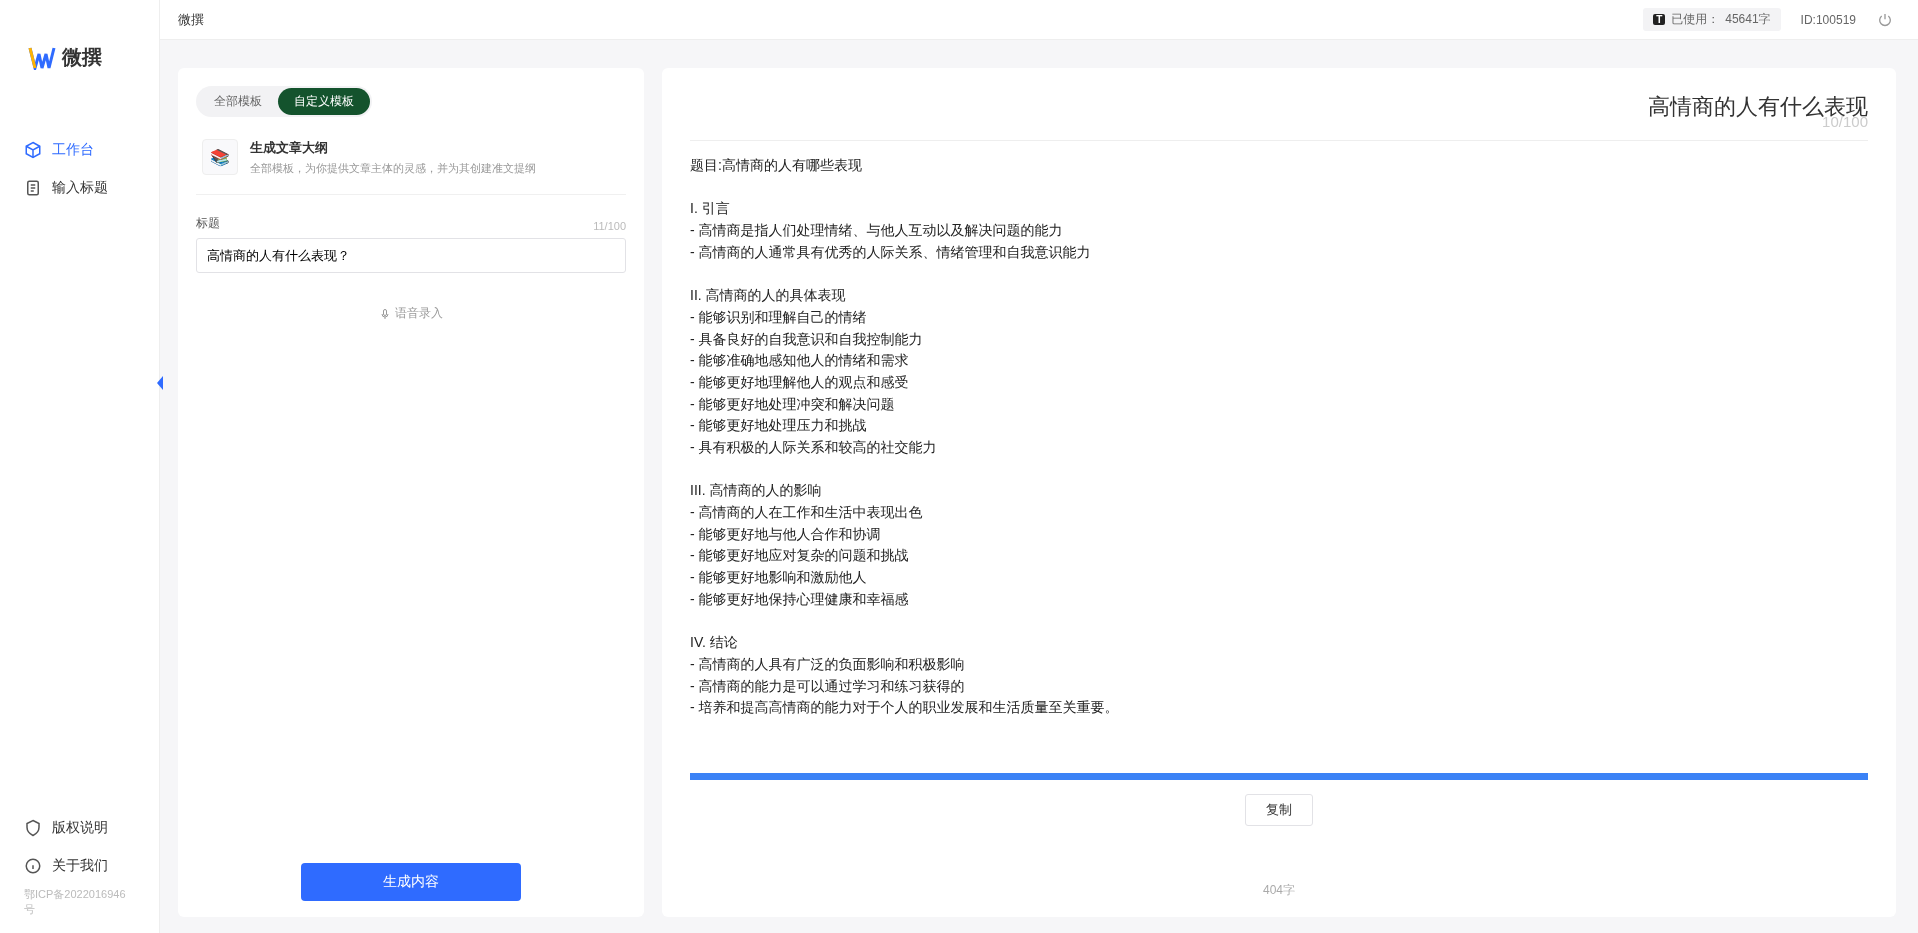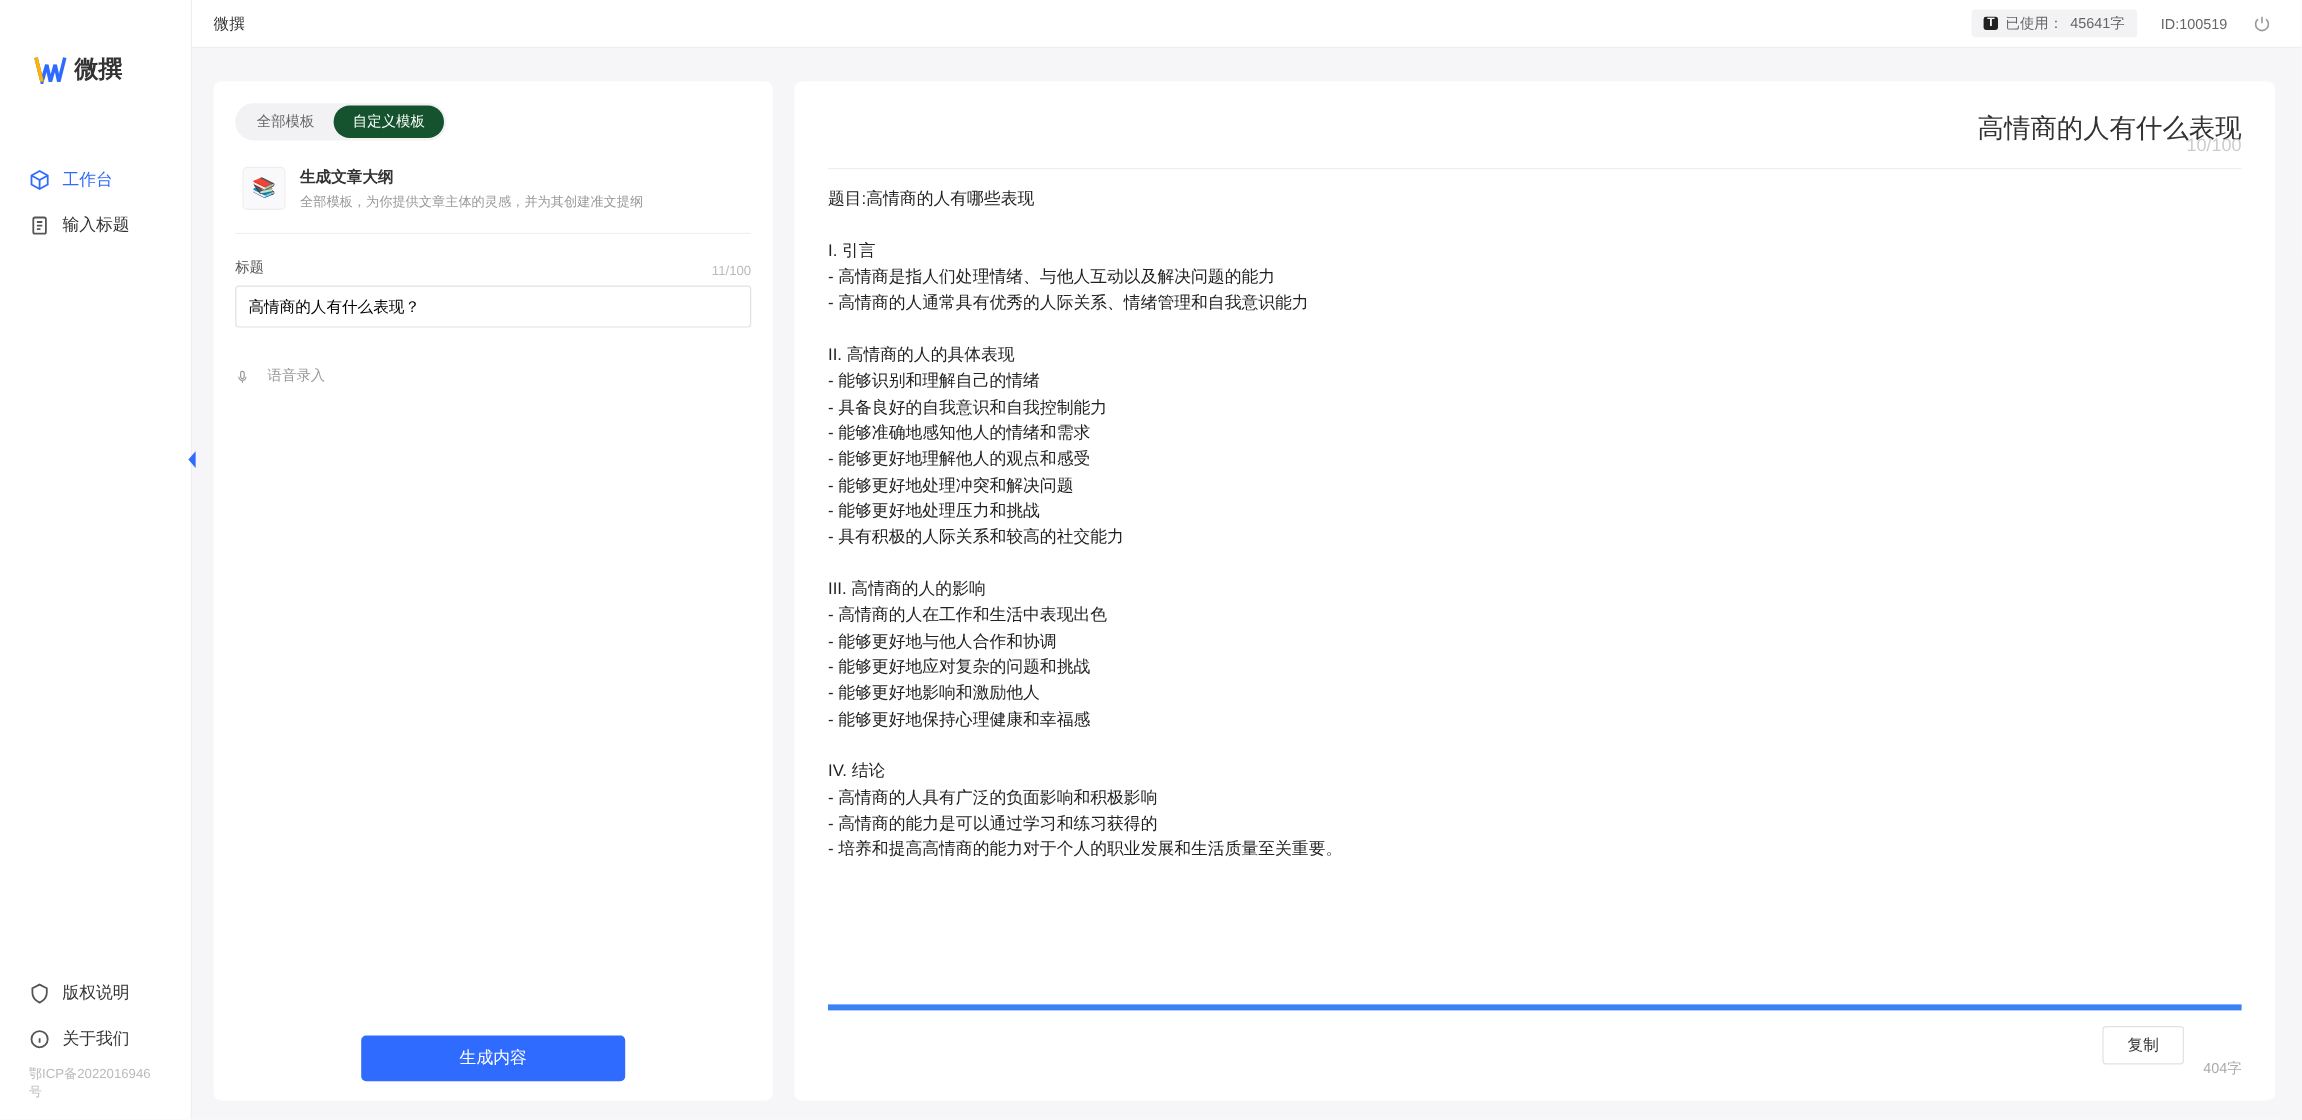--- a/index.html
+++ b/index.html
@@ -39,32 +39,32 @@
 .tab.active { background: #14532d; color: #fff; }
 .template-card { display: flex; gap: 12px; padding: 8px 6px 18px; border-bottom: 1px solid #f0f0f0; margin-bottom: 20px; }
 .template-icon { width: 36px; height: 36px; background: #f9f9fb; border-radius: 4px; display: flex; align-items: center; justify-content: center; font-size: 16px; border: 1px solid #eee; }
 .template-info .title { font-size: 13px; font-weight: 600; margin-bottom: 4px; }
 .template-info .desc { font-size: 11px; color: #999; }
 .field { margin-bottom: 14px; }
 .field-header { display: flex; justify-content: space-between; align-items: flex-end; margin-bottom: 6px; }
 .field-label { font-size: 12px; color: #555; }
 .field-count { font-size: 11px; color: #bbb; }
 .text-input { width: 100%; padding: 9px 10px; border: 1px solid #e2e2e6; border-radius: 3px; font-size: 13px; outline: none; font-family: inherit; }
-.voice-input { display: flex; align-items: center; gap: 15px; color: #999; font-size: 12px; margin-top: 18px; cursor: pointer; }
+.voice-input { display: flex; align-items: center; justify-content: center; gap: 4px; color: #999; font-size: 12px; margin-top: 18px; cursor: pointer; }
 .spacer { flex: 1; }
 .generate-btn { width: 220px; margin: 0 auto; padding: 10px 0; background: #2f6bff; color: #fff; border: none; border-radius: 4px; font-size: 14px; cursor: pointer; text-align: center; }
 
 
 .panel-right { flex: 1; background: #fff; border-radius: 6px; display: flex; flex-direction: column; padding: 24px 28px 18px; }
 .result-title-row { display: flex; align-items: baseline; position: relative; margin-bottom: 18px; }
 .result-title { flex: 1; text-align: right; font-size: 22px; font-weight: 400; font-family: "Songti SC", SimSun, serif; }
 .title-count { font-size: 15px; color: #ccc; position: absolute; right: 0; bottom: -8px; }
 .result-sep { border-top: 1px solid #eee; margin-bottom: 14px; }
 .result-body { flex: 1; font-size: 14px; line-height: 1.55; white-space: pre-wrap; color: #222; overflow-y: auto; font-family: "PingFang SC", "Microsoft YaHei", sans-serif; }
-.result-footer { display: flex; justify-content: flex-end; align-items: center; gap: 16px; padding-top: 0; border-top: 5px solid #3b82f6; }
+.result-footer { display: flex; justify-content: flex-end; align-items: center; gap: 16px; padding-top: 14px; border-top: 7px solid #3b82f6; flex-direction: column; }
 .copy-btn { padding: 6px 20px; border: 1px solid #e2e2e6; background: #fff; border-radius: 3px; font-size: 13px; cursor: pointer; color: #333; }
 .word-count { font-size: 12px; color: #aaa; margin-top: 40px; }
 </style>
 </head>
 <body>
 
 <div class="app">
 
   <aside class="sidebar">
     <div class="logo">

